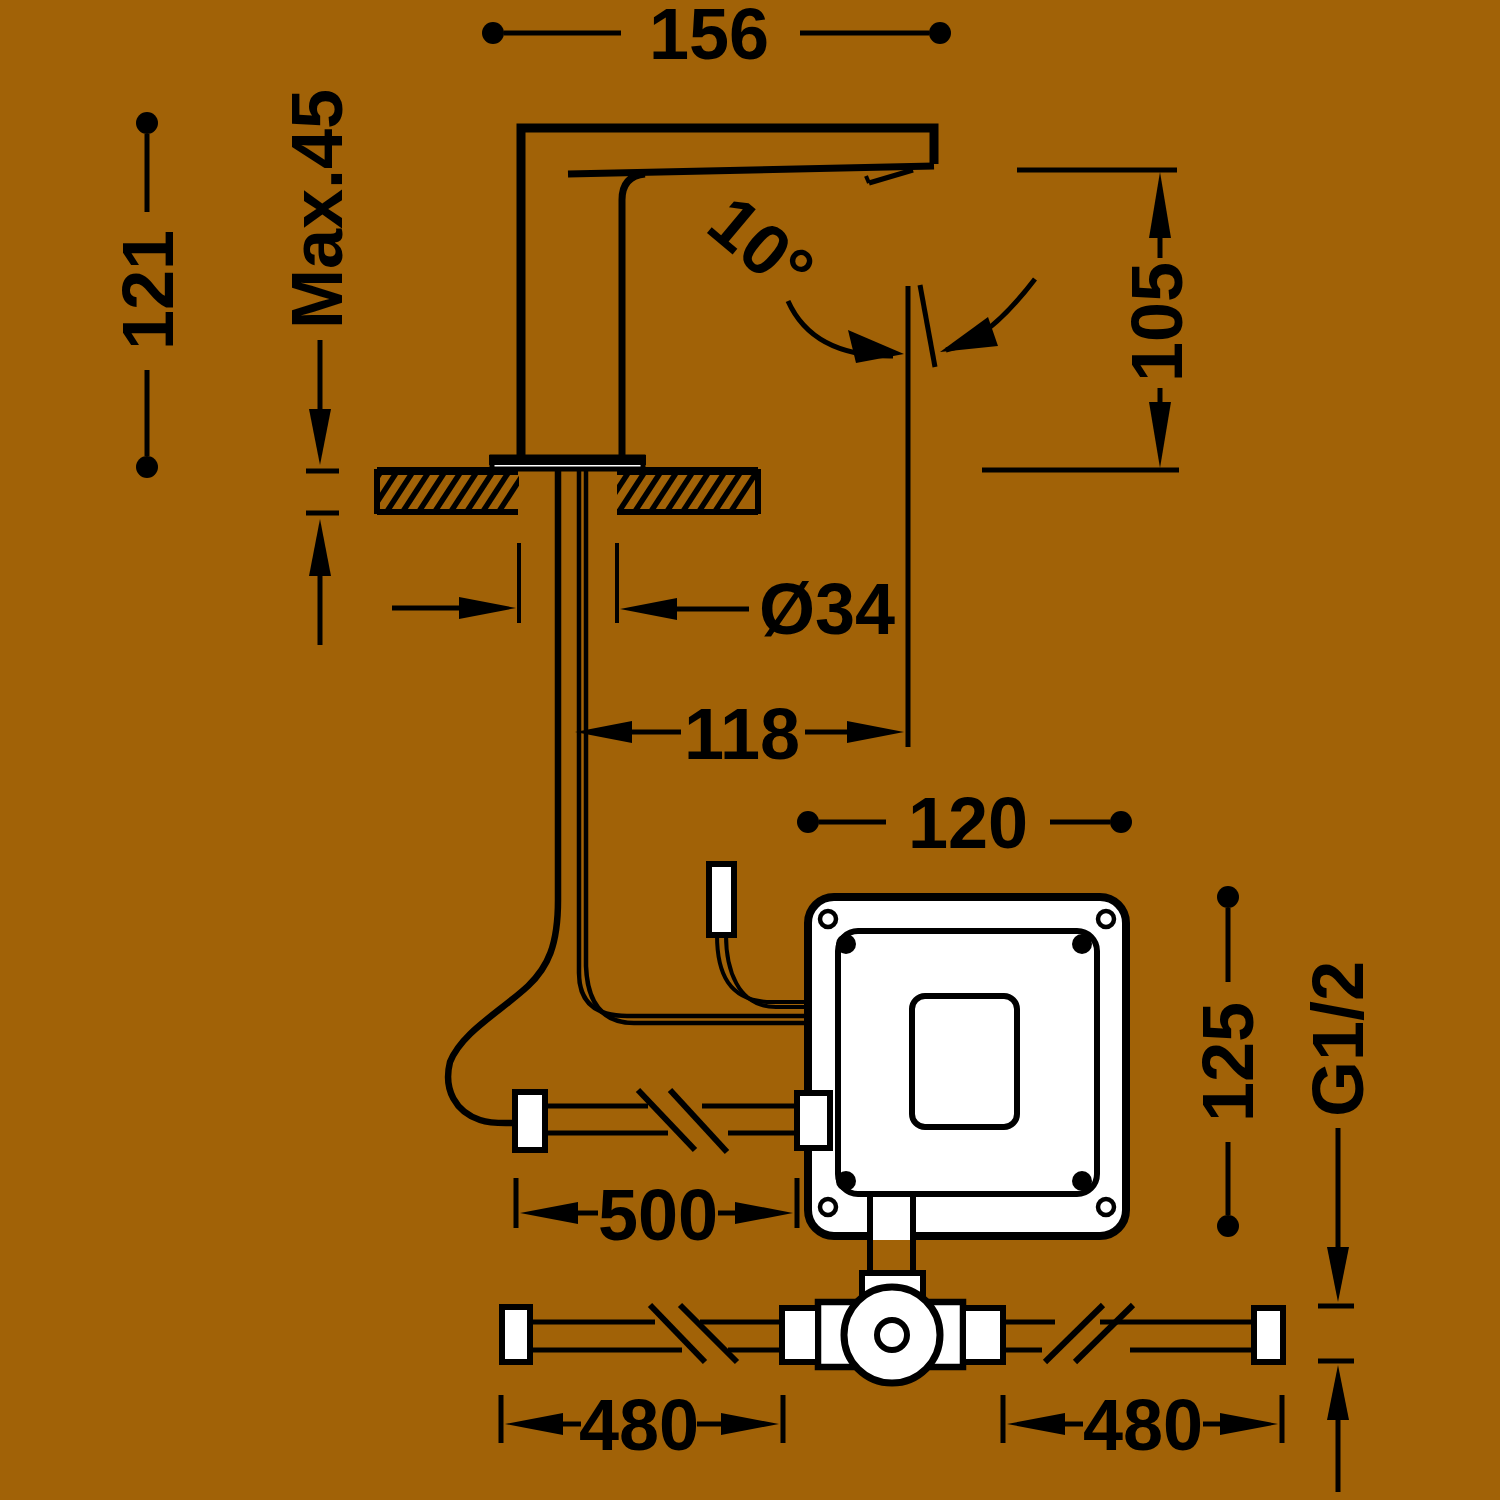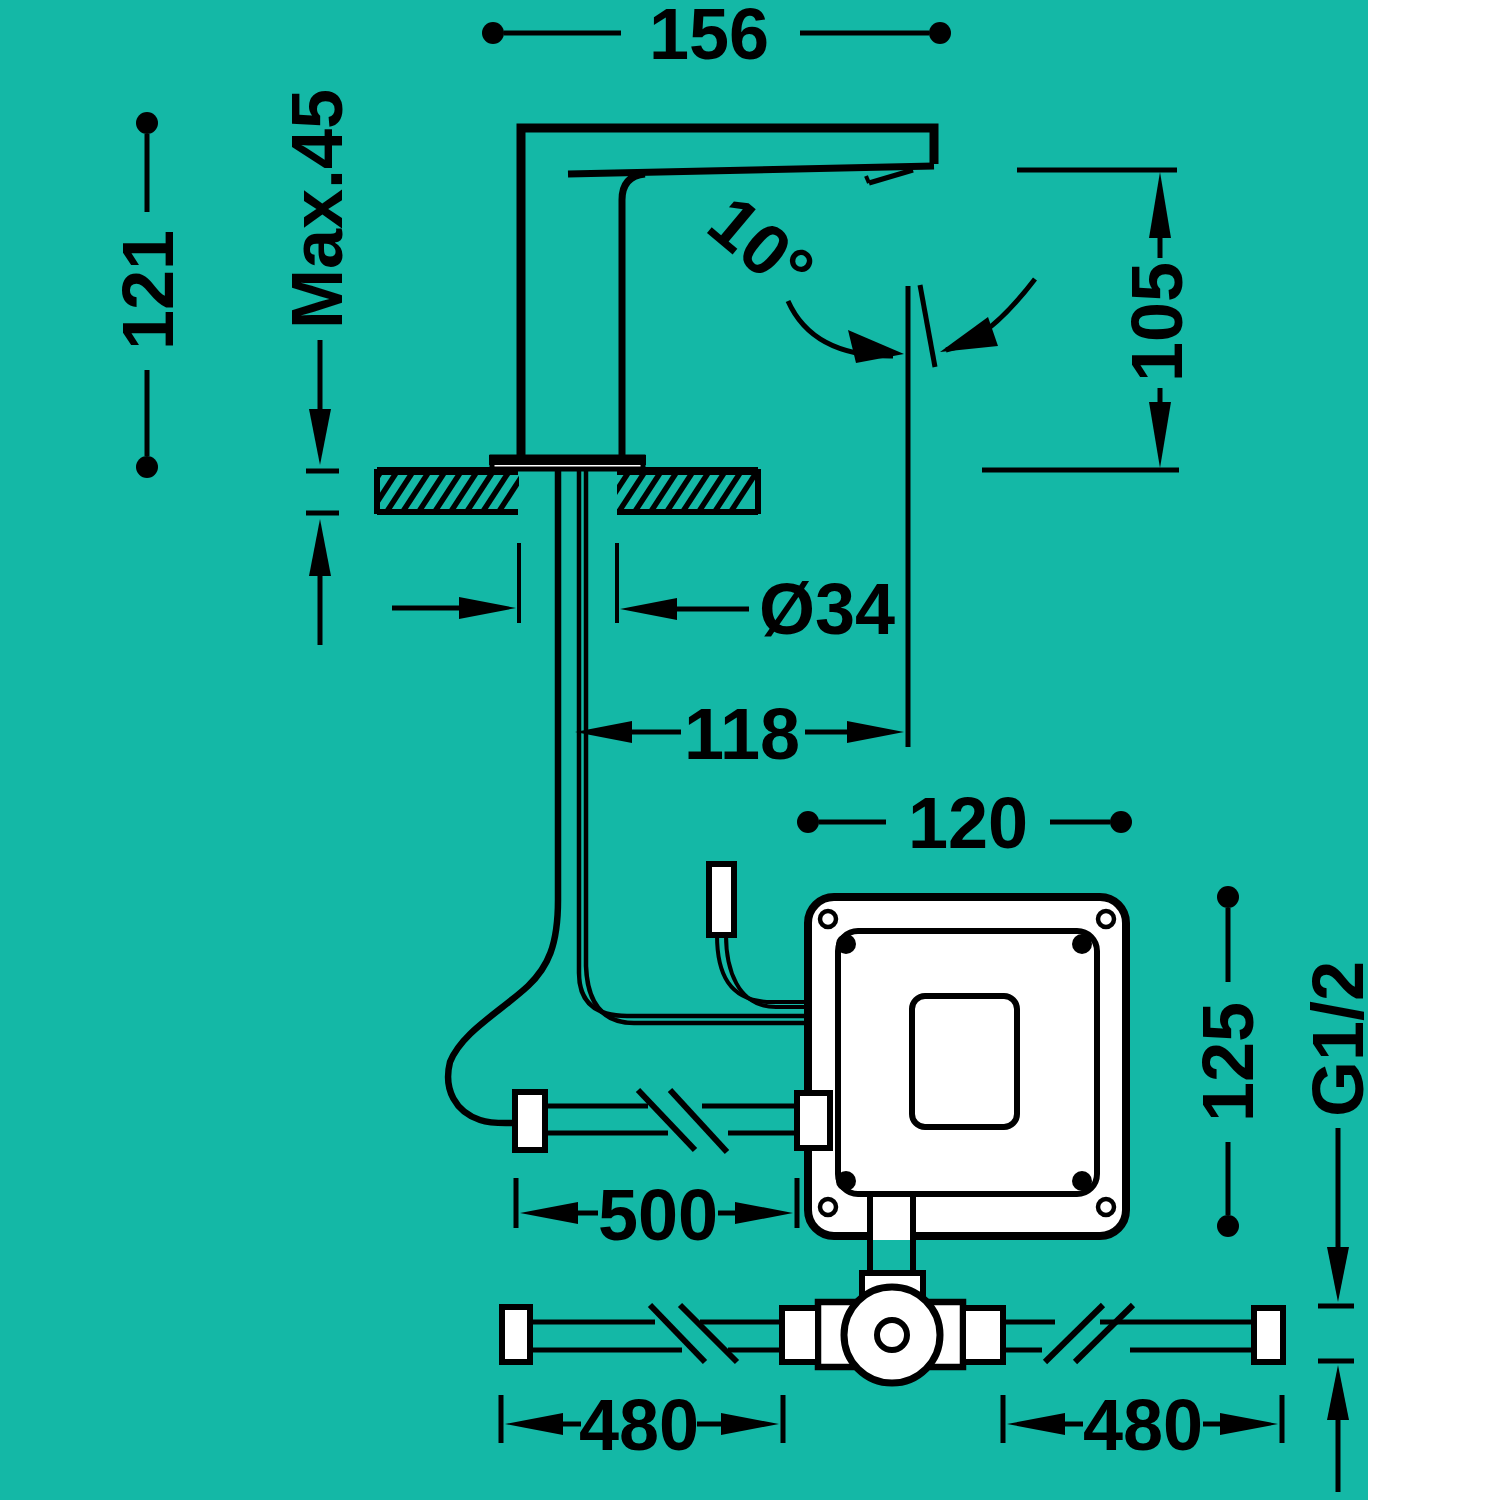--- a/index.html
+++ b/index.html
@@ -1,16 +1,16 @@
 <!DOCTYPE html>
 <html><head>
 <meta charset="utf-8">
 <style>
   html,body{margin:0;padding:0;background:#fff;}
-  .stage{position:relative;width:1368px;height:1500px;background:#14b8a6;overflow:hidden;}
+  .stage{position:relative;width:1500px;height:1500px;background:#a16207;overflow:hidden;}
   svg{position:absolute;left:0;top:0;}
   svg text{
     font-family:"Liberation Sans", sans-serif;
     font-weight:bold;
     font-size:72px;
     fill:#000;
   }
   .ink{stroke:#000;fill:none;}
   .fillink{fill:#000;stroke:none;}
   .white{fill:#ffffff;}

